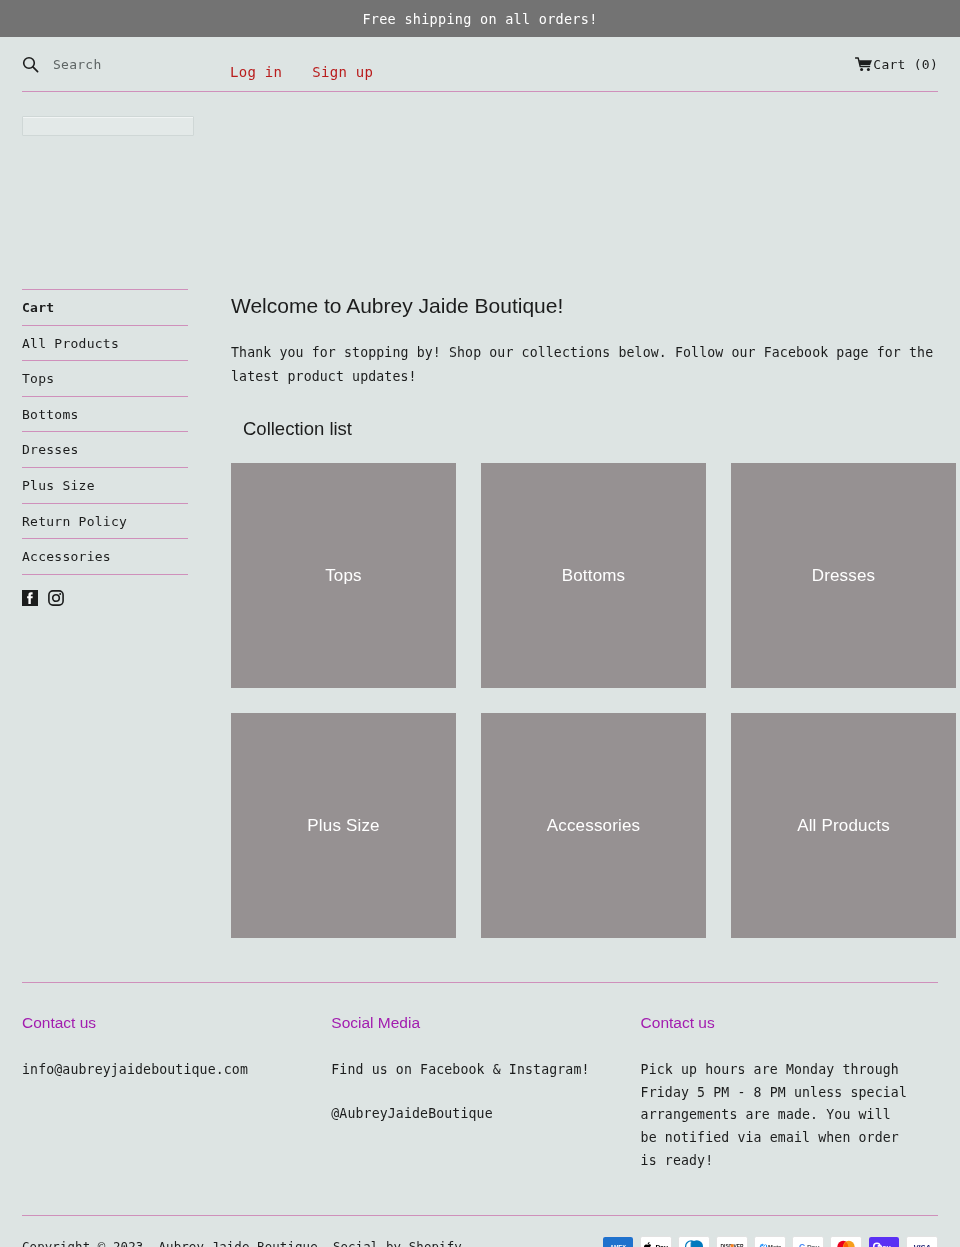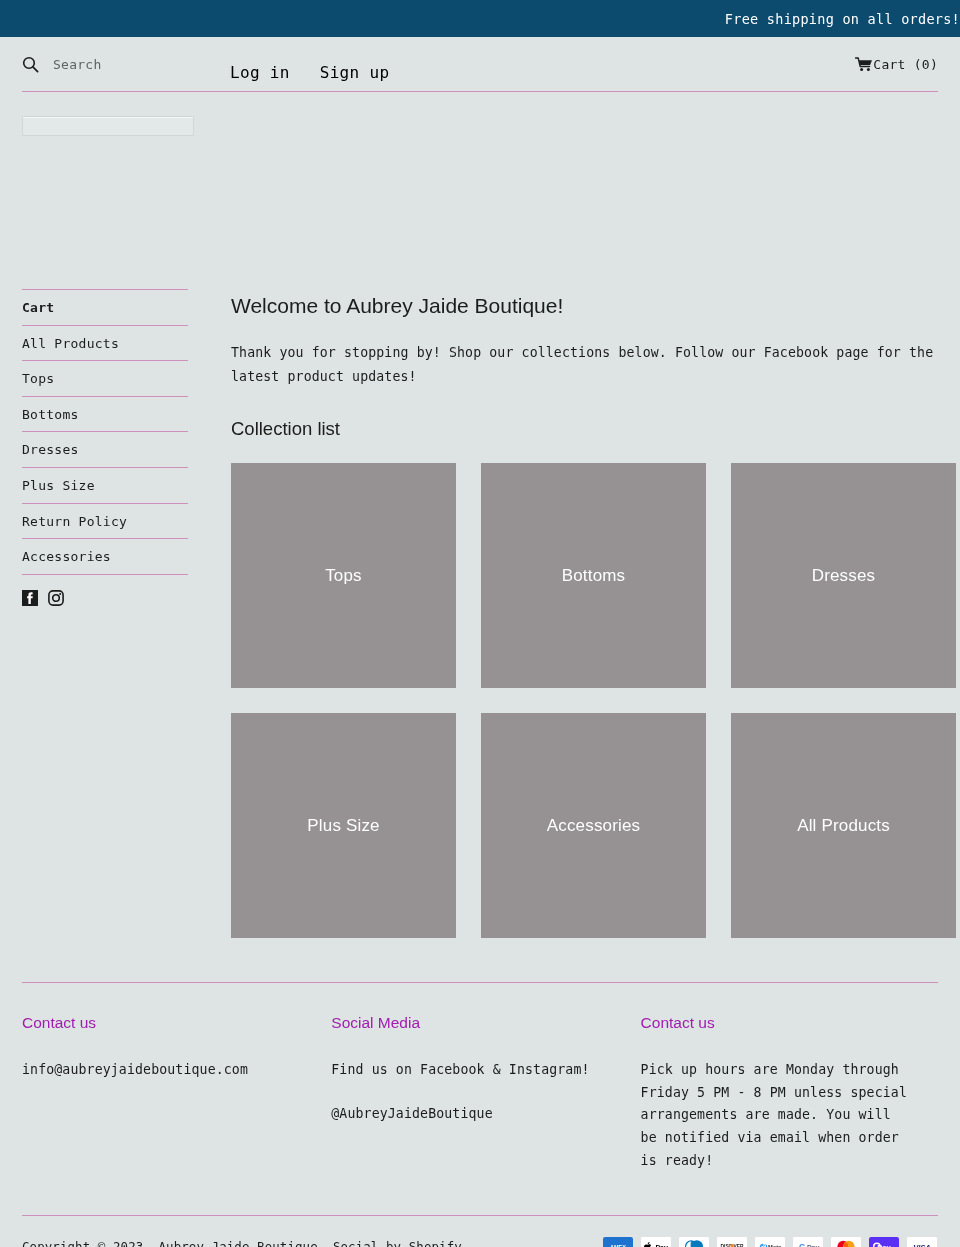--- a/index.html
+++ b/index.html
@@ -8,26 +8,26 @@
     width: 960px;
     min-height: 1247px;
     background: #dde4e3;
     font-family: "DejaVu Sans Mono", monospace;
     color: #1c1d1d;
     -webkit-font-smoothing: antialiased;
   }
 
   
   .announcement {
-    background: #0c4a6e;
+    background: #737373;
     color: #ffffff;
     height: 37px;
     display: flex;
     align-items: center;
-    justify-content: flex-end;
+    justify-content: center;
     font-size: 13.5px;
     letter-spacing: 0.02em;
   }
 
   
   .header {
     padding: 4px 22px;
   }
   .header-inner {
     display: flex;
@@ -47,22 +47,22 @@
     color: #5e6565;
     letter-spacing: 0.02em;
   }
   .auth-links {
     display: flex;
     align-items: center;
     gap: 30px;
     margin-left: 8px;
   }
   .auth-links a {
-    font-size: 16px;
-    color: #000000;
+    font-size: 14px;
+    color: #b91c1c;
     text-decoration: none;
     letter-spacing: 0.02em;
     margin-top: 16px;
   }
   .cart-wrap {
     margin-left: auto;
     display: flex;
     align-items: center;
     gap: 0;
     font-size: 13px;
@@ -141,21 +141,21 @@
     color: #1c1d1d;
   }
   .intro {
     margin: 0 0 30px 0;
     font-size: 13.2px;
     line-height: 1.78;
     letter-spacing: 0.01em;
     max-width: 726px;
   }
   .main h2 {
-    margin: 0 0 23px 0;
+    margin: 0 0 23px 12px;
     font-family: "Liberation Sans", sans-serif;
     font-size: 18.5px;
     font-weight: normal;
     color: #1c1d1d;
   }
 
   .collection-grid {
     display: grid;
     grid-template-columns: repeat(3, 225px);
     gap: 25px 25px;

